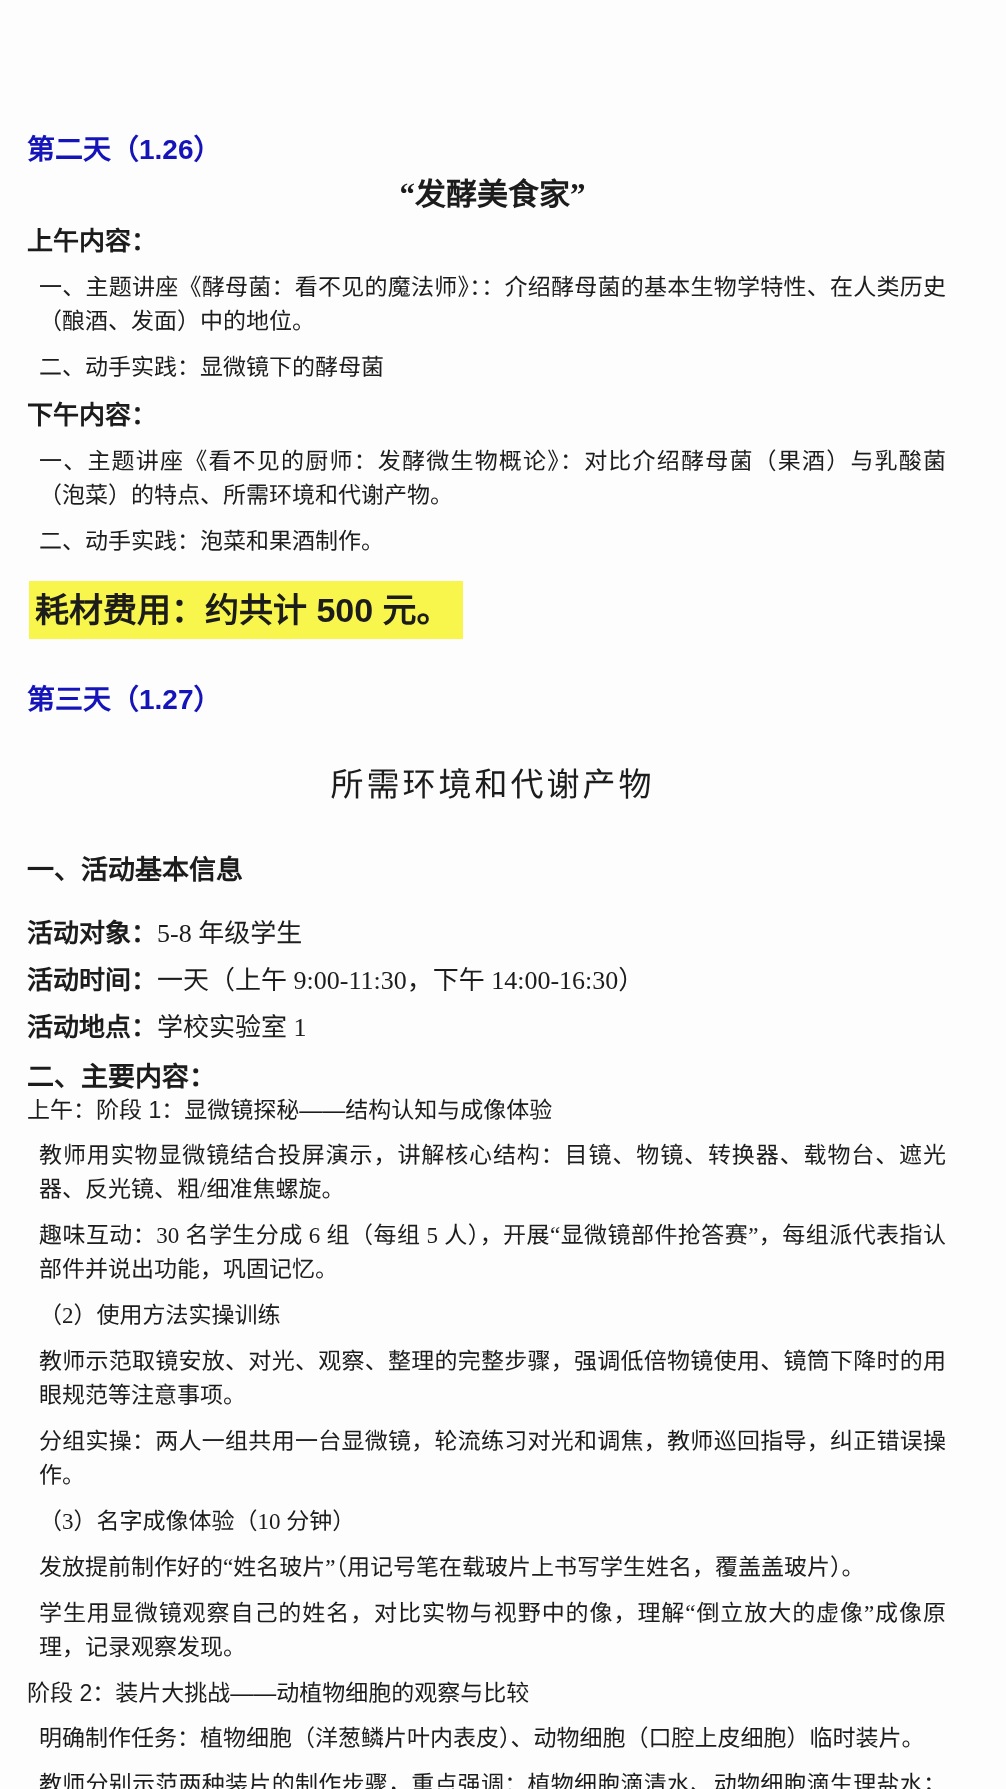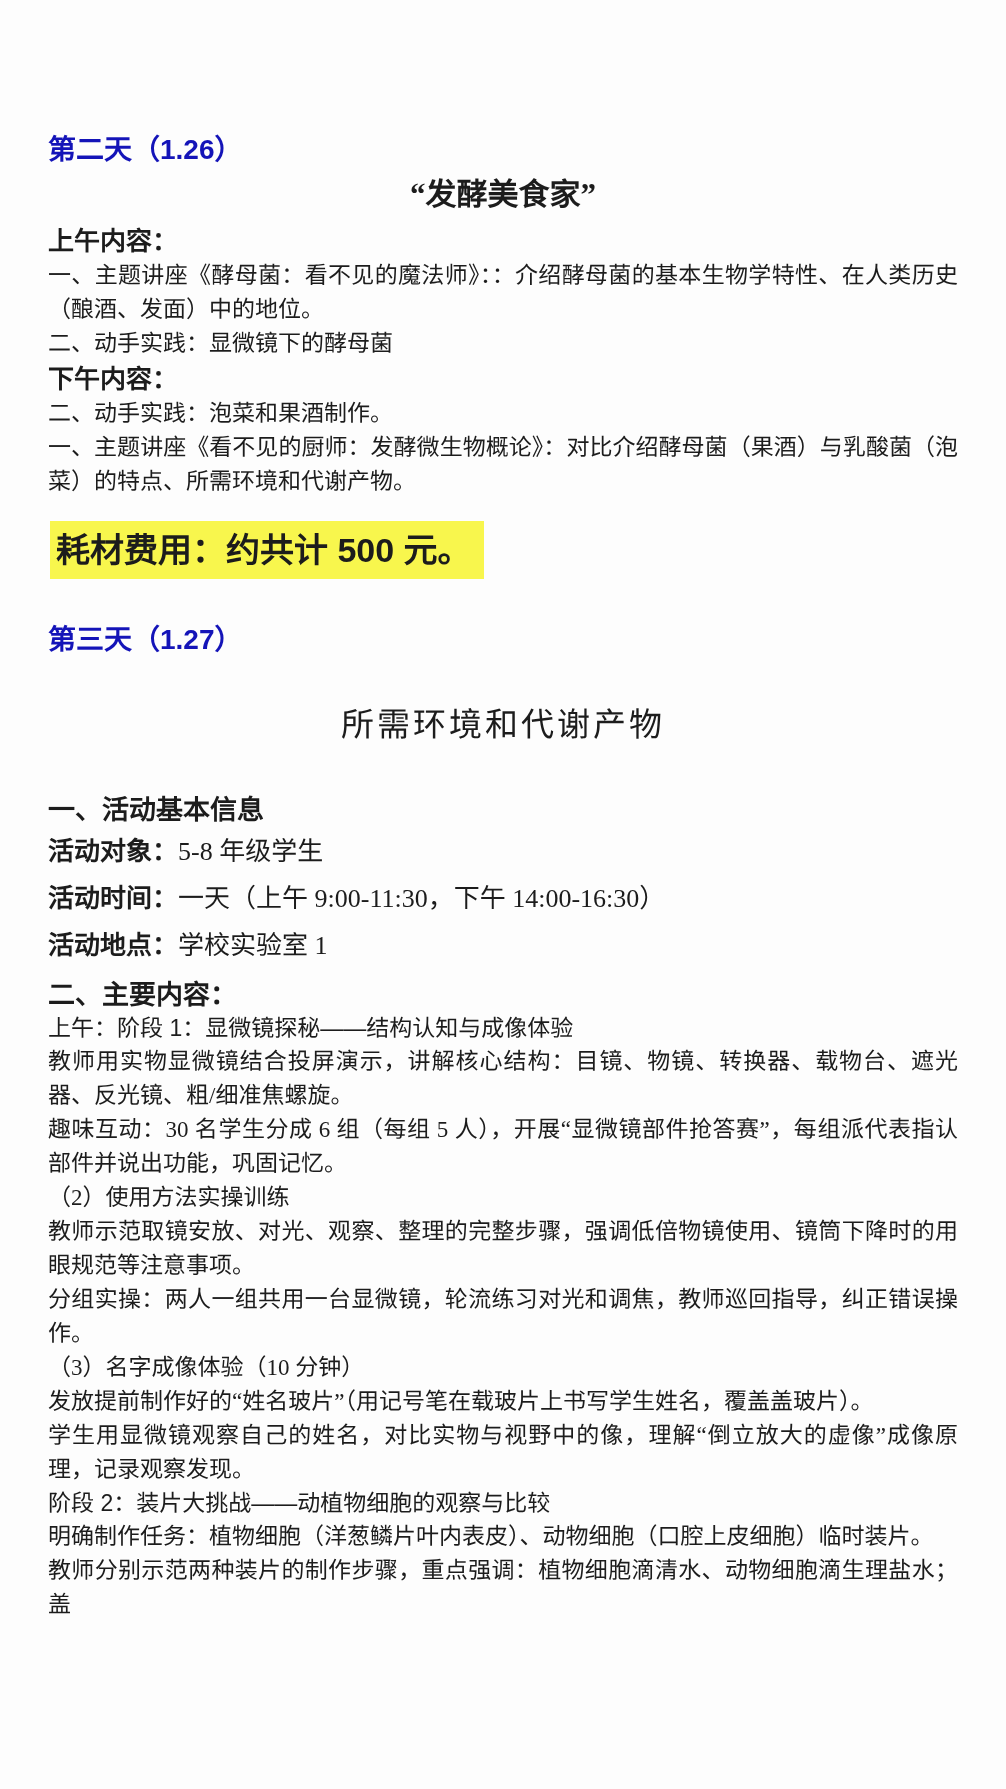--- a/index.html
+++ b/index.html
@@ -11,21 +11,21 @@
   body{
     background:#ffffff;
     font-family:"Liberation Serif","DejaVu Serif",serif;
     color:var(--ink);
   }
   .page{
     position:relative;
     width:1006px;
     height:1789px;
     box-sizing:border-box;
-    padding:133px 48px 0 48px;
+    padding:133px 48px 0 27px;
     background:#fdfdfd;
     overflow:hidden;
   }
   .day-heading{
     font-family:"Liberation Sans","DejaVu Sans",sans-serif;
     font-weight:bold;
     font-size:28px;
     line-height:34px;
     color:var(--heading-blue);
     margin:0 0 6px 0;
@@ -54,21 +54,21 @@
     font-family:"Liberation Sans","DejaVu Sans",sans-serif;
     font-weight:bold;
     font-size:26px;
     line-height:36px;
     margin:0;
   }
   .body-par{
     font-size:23px;
     line-height:34px;
     text-align:justify;
-    margin:0;
+    margin:12px;
   }
   .highlight-row{
     margin:22px 0 0 2px;
   }
   .highlight{
     display:inline-block;
     background:var(--highlight-yellow);
     font-family:"Liberation Sans","DejaVu Sans",sans-serif;
     font-weight:bold;
     font-size:34px;
@@ -79,21 +79,21 @@
     font-family:"Liberation Sans","DejaVu Sans",sans-serif;
     font-weight:bold;
     font-size:27px;
     line-height:34px;
     margin:46px 0 0 0;
   }
   .section-heading.s2{
     margin:14px 0 0 0;
   }
   .info-block{
-    margin-top:6px;
+    margin-top:28px;
   }
   .info-line{
     font-size:26px;
     line-height:36px;
     margin:0 0 10px 0;
   }
   .info-label{
     font-family:"Liberation Sans","DejaVu Sans",sans-serif;
     font-weight:bold;
   }
@@ -116,22 +116,22 @@
 
   <h2 class="day-heading">第二天（1.26）</h2>
 
   <div class="center-title">“发酵美食家”</div>
 
   <div class="bold-label">上午内容：</div>
   <p class="body-par">一、主题讲座《酵母菌：看不见的魔法师》：：介绍酵母菌的基本生物学特性、在人类历史（酿酒、发面）中的地位。</p>
   <p class="body-par">二、动手实践：显微镜下的酵母菌</p>
 
   <div class="bold-label">下午内容：</div>
+  <p class="body-par">一、主题讲座《看不见的厨师：发酵微生物概论》：对比介绍酵母菌（果酒）与乳酸菌（泡菜）的特点、所需环境和代谢产物。</p>
   <p class="body-par">二、动手实践：泡菜和果酒制作。</p>
-  <p class="body-par">一、主题讲座《看不见的厨师：发酵微生物概论》：对比介绍酵母菌（果酒）与乳酸菌（泡菜）的特点、所需环境和代谢产物。</p>
 
   <div class="highlight-row">
     <span class="highlight">耗材费用：约共计 500 元。</span>
   </div>
 
   <h2 class="day-heading day3">第三天（1.27）</h2>
 
   <div class="big-title">所需环境和代谢产物</div>
 
   <h3 class="section-heading">一、活动基本信息</h3>

